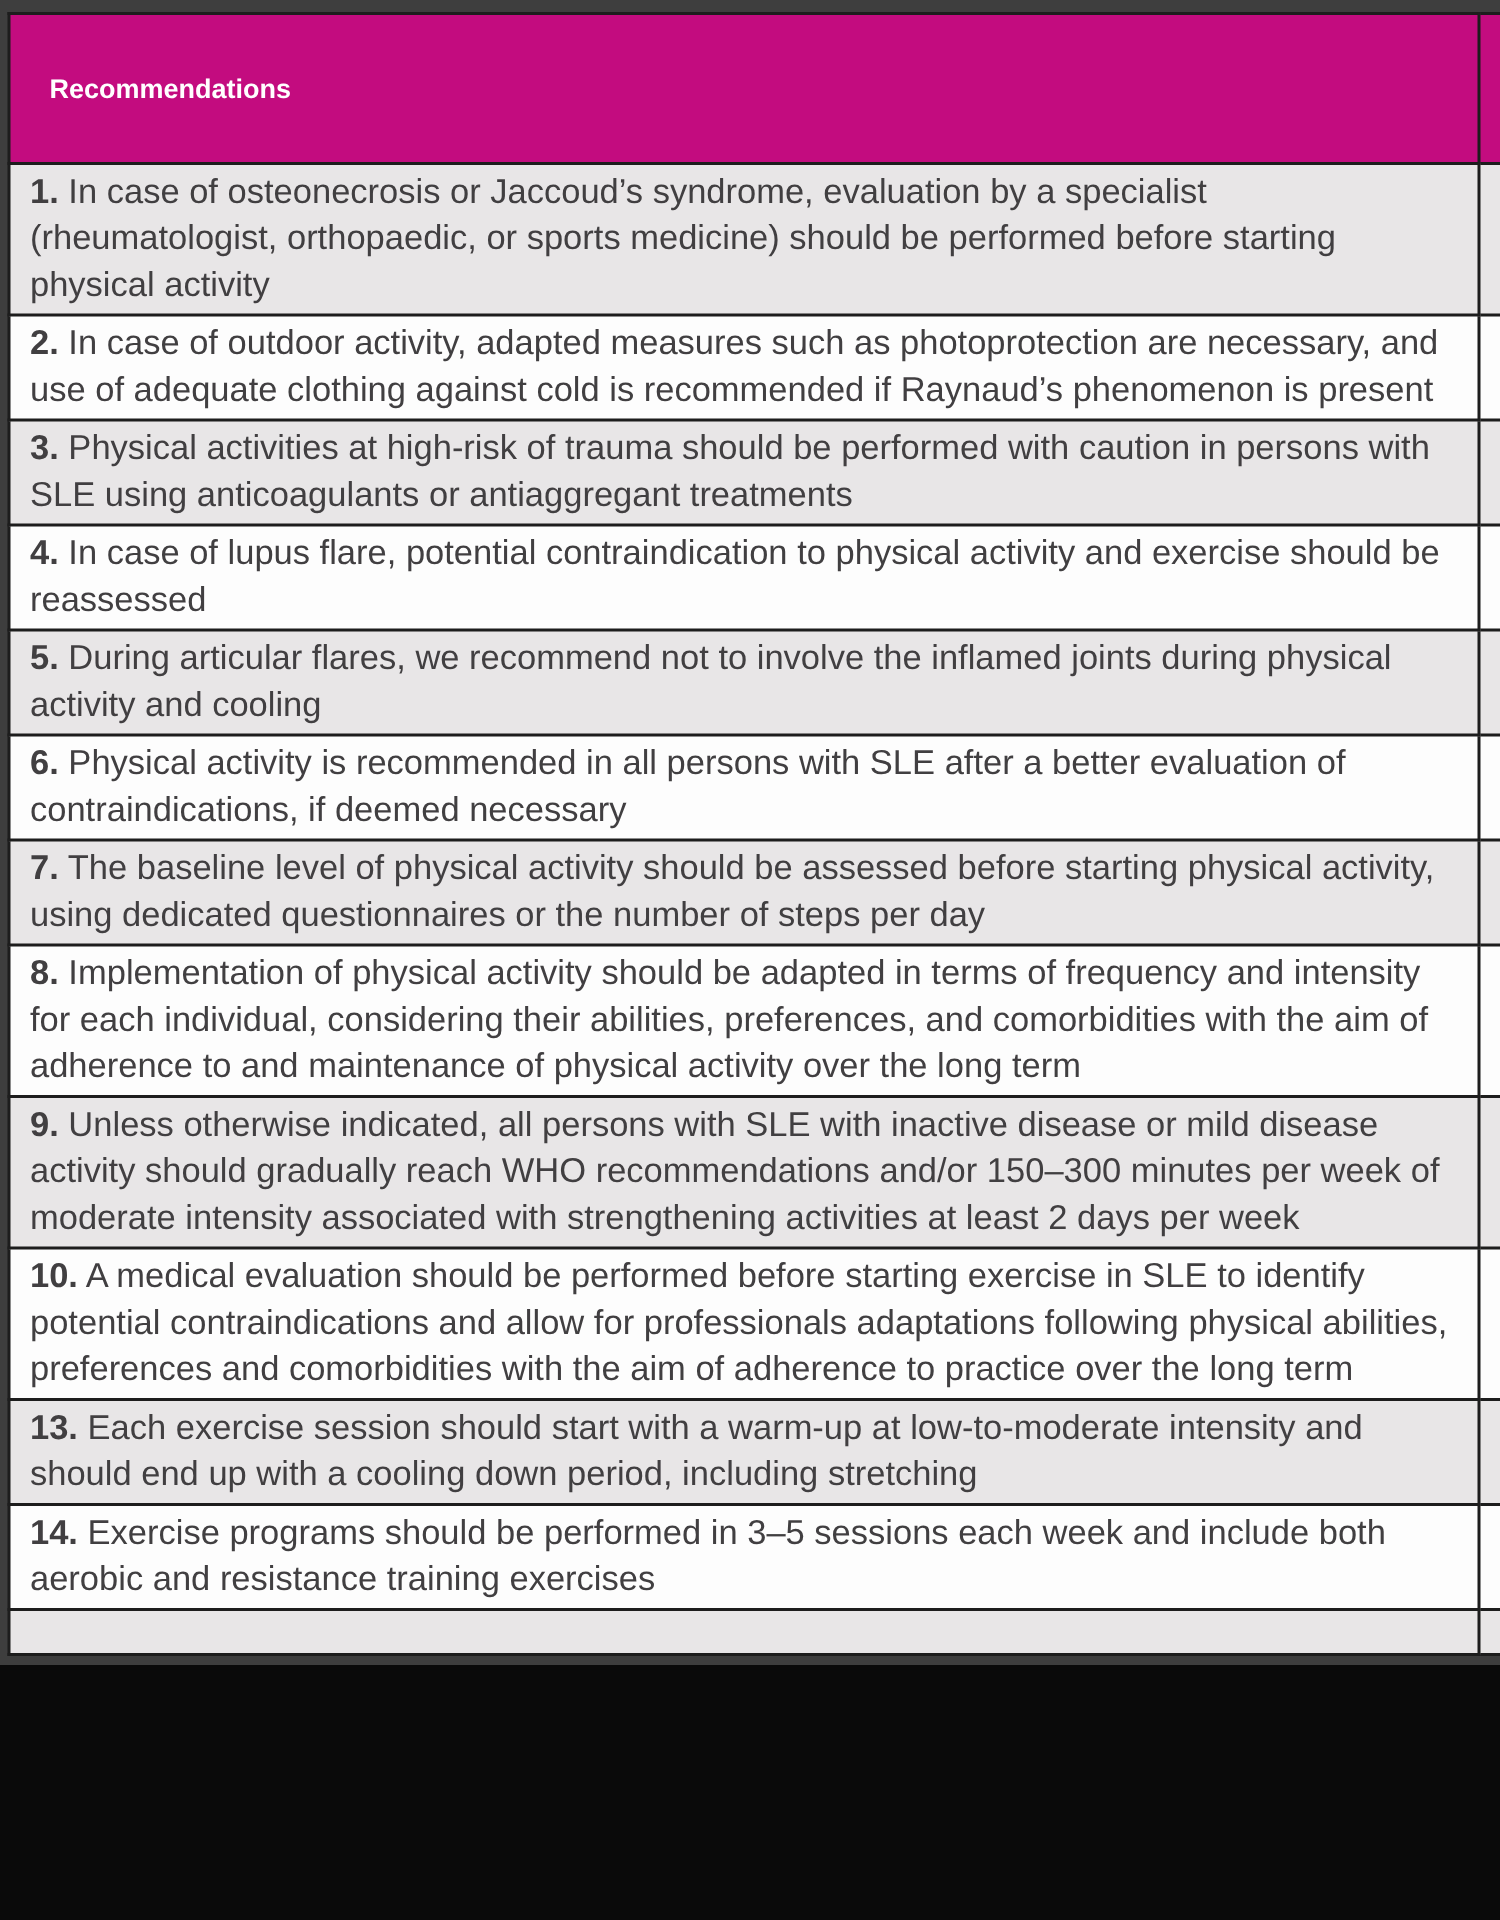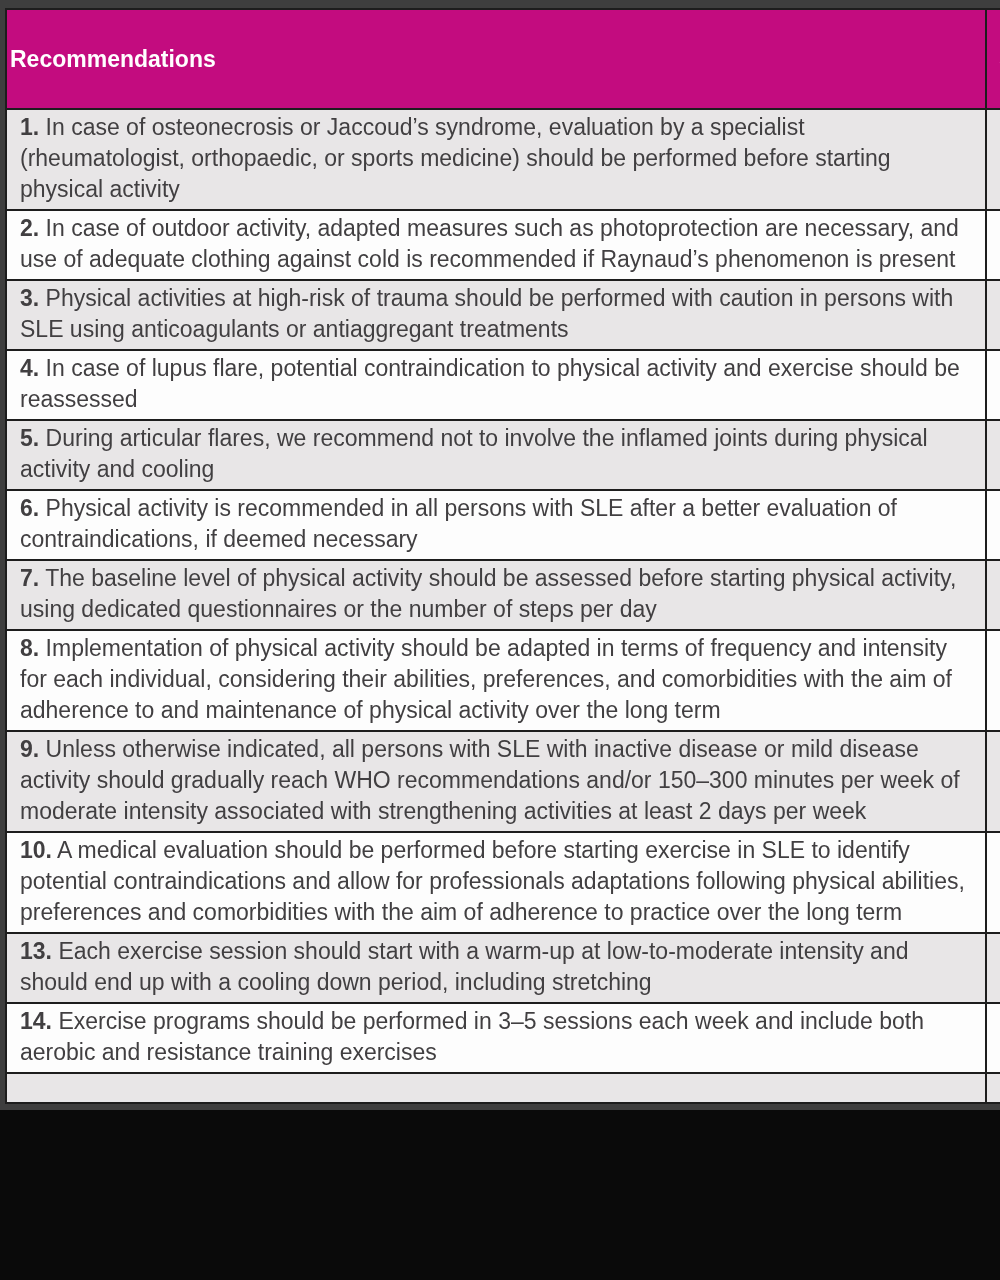--- a/index.html
+++ b/index.html
@@ -36,25 +36,25 @@
   }
   table.rec-table th,
   table.rec-table td {
     border: 2px solid var(--border-color);
   }
   th.rec-head {
     width: 980px;
     height: 90px;
     background: var(--header-bg);
     color: var(--header-text);
-    font-size: 23px;
+    font-size: 18px;
     font-weight: 700;
     text-align: left;
     vertical-align: middle;
-    padding: 0 3px;
+    padding: 0 26px;
   }
   th.score-head {
     width: 144px;
     background: var(--header-bg);
     color: var(--header-text);
     font-size: 22px;
     font-weight: 700;
     text-align: center;
     vertical-align: middle;
     line-height: 30px;

